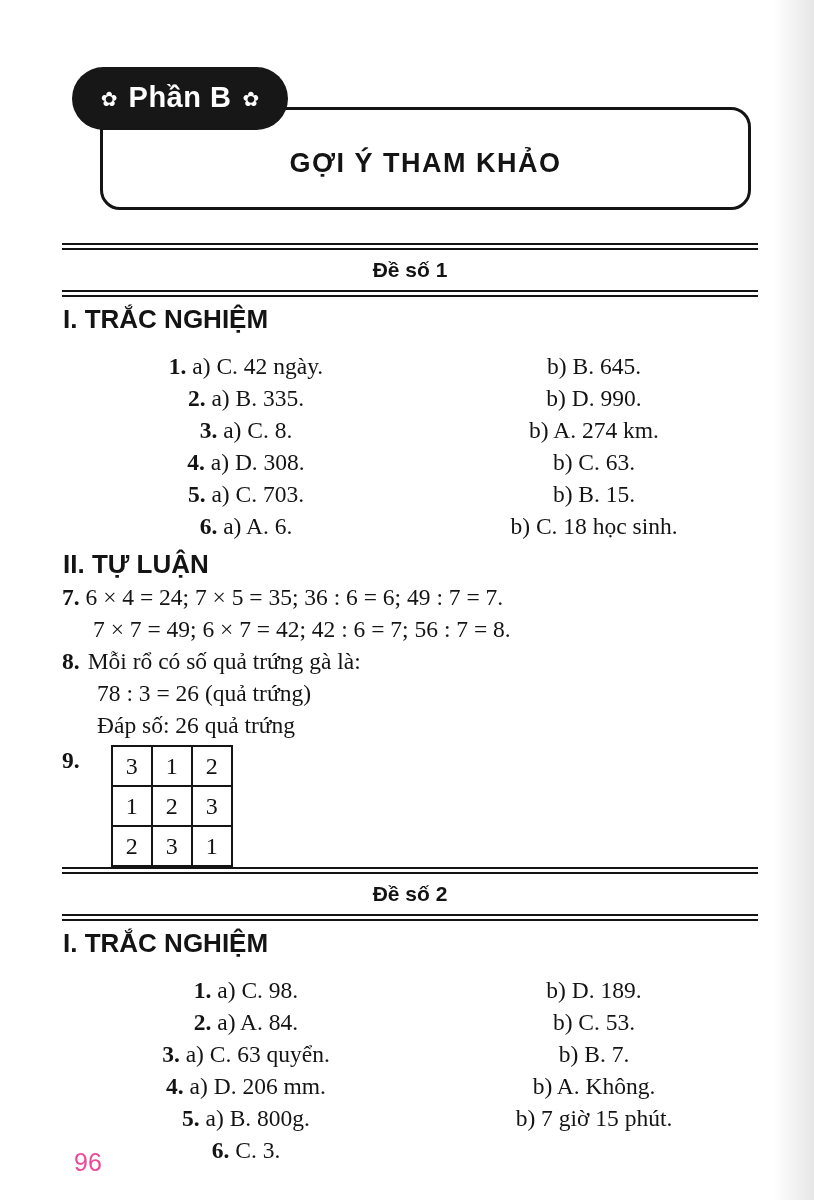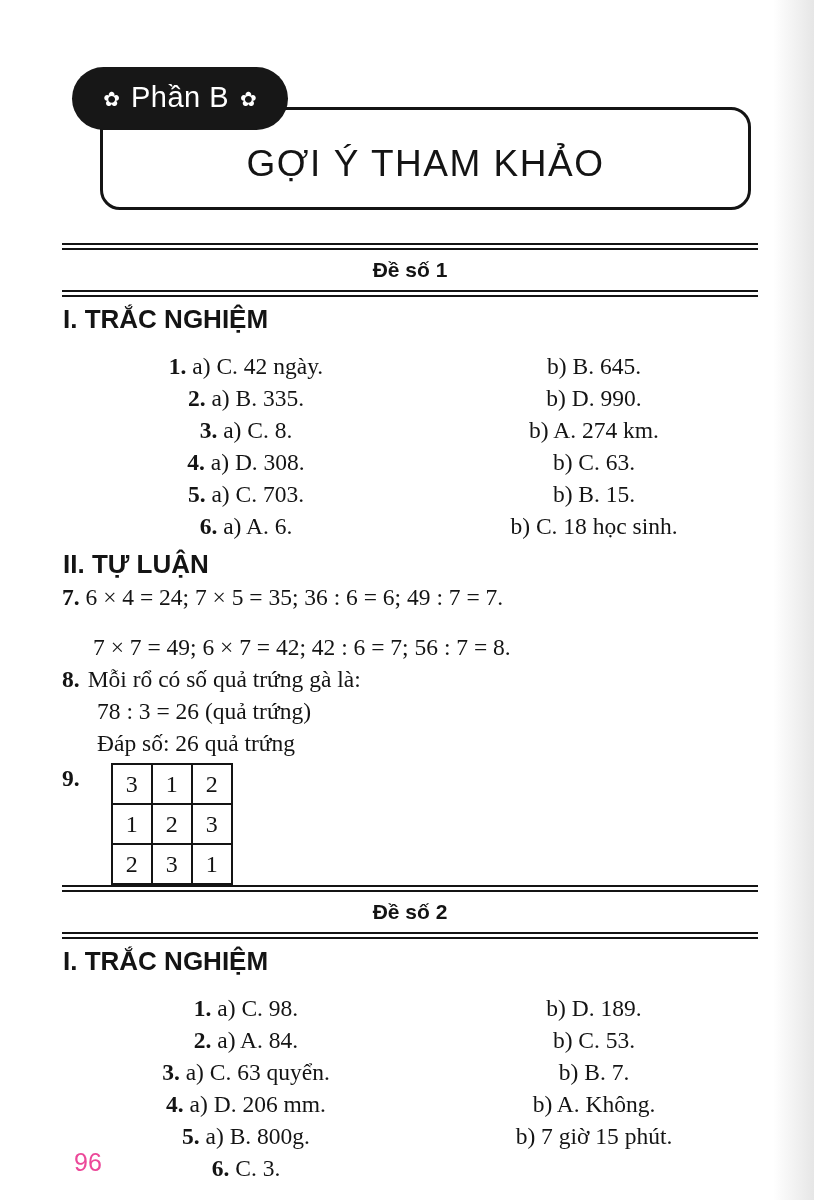--- a/index.html
+++ b/index.html
@@ -22,34 +22,34 @@
     background:#171717; border-radius:32px;
     display:flex; align-items:center; justify-content:center; gap:11px;
     z-index:2;
   }
   .part-badge .flower {
     color:#fff; font-size:20px; line-height:1;
     font-family:"DejaVu Sans", sans-serif;
   }
   .part-badge .label {
     color:#fff; font-family:"Liberation Sans", sans-serif;
-    font-weight:normal; font-size:29px; letter-spacing:0.5px;
+    font-weight:bold; font-size:29px; letter-spacing:0.5px;
     padding-bottom:3px;
   }
   .title-box {
     position:absolute; left:100px; top:107px;
     width:645px; height:97px;
     border:3px solid #141414; border-radius:20px;
     background:transparent;
     display:flex; align-items:center; justify-content:center;
     z-index:1;
   }
   .title-box .title {
     font-family:"Liberation Sans", sans-serif;
-    font-weight:normal; font-size:37px; letter-spacing:1.5px;
+    font-weight:bold; font-size:27px; letter-spacing:1.5px;
     padding-top:10px;
   }
 
   
   .band {
     border-top:7px double #141414;
     border-bottom:7px double #141414;
     text-align:center; padding:5px 0;
   }
   .band-1 { margin-top:38px; }
@@ -69,21 +69,21 @@
   
   .mc-list { margin-top:16px;text-align:center; }
   .mc-row { display:flex; font-size:23.5px; line-height:32px; }
   .mc-a { width:368px; }
   .mc-b { flex:1; }
   .qnum { font-weight:bold; }
 
   
   .essay { font-size:23.5px; line-height:32px; margin-top:2px; }
   .essay-line { white-space:pre-wrap; }
-  .ind-1 { padding-left:31px;margin-top:18px; }
+  .ind-1 { padding-left:31px; }
   .ind-2 { padding-left:35px; }
   .q8-first .qnum { margin-right:8px; }
 
   
   .q9-row { display:flex; align-items:flex-start; margin-top:4px; }
   .q9-row .qnum { font-size:23.5px; line-height:30px; }
   table.grid {
     border-collapse:collapse; margin-left:31px;
   }
   table.grid td {

